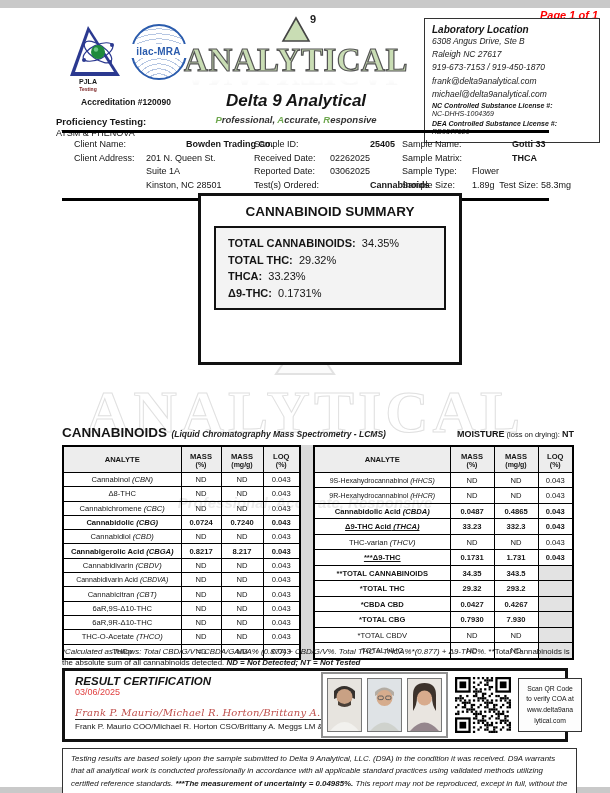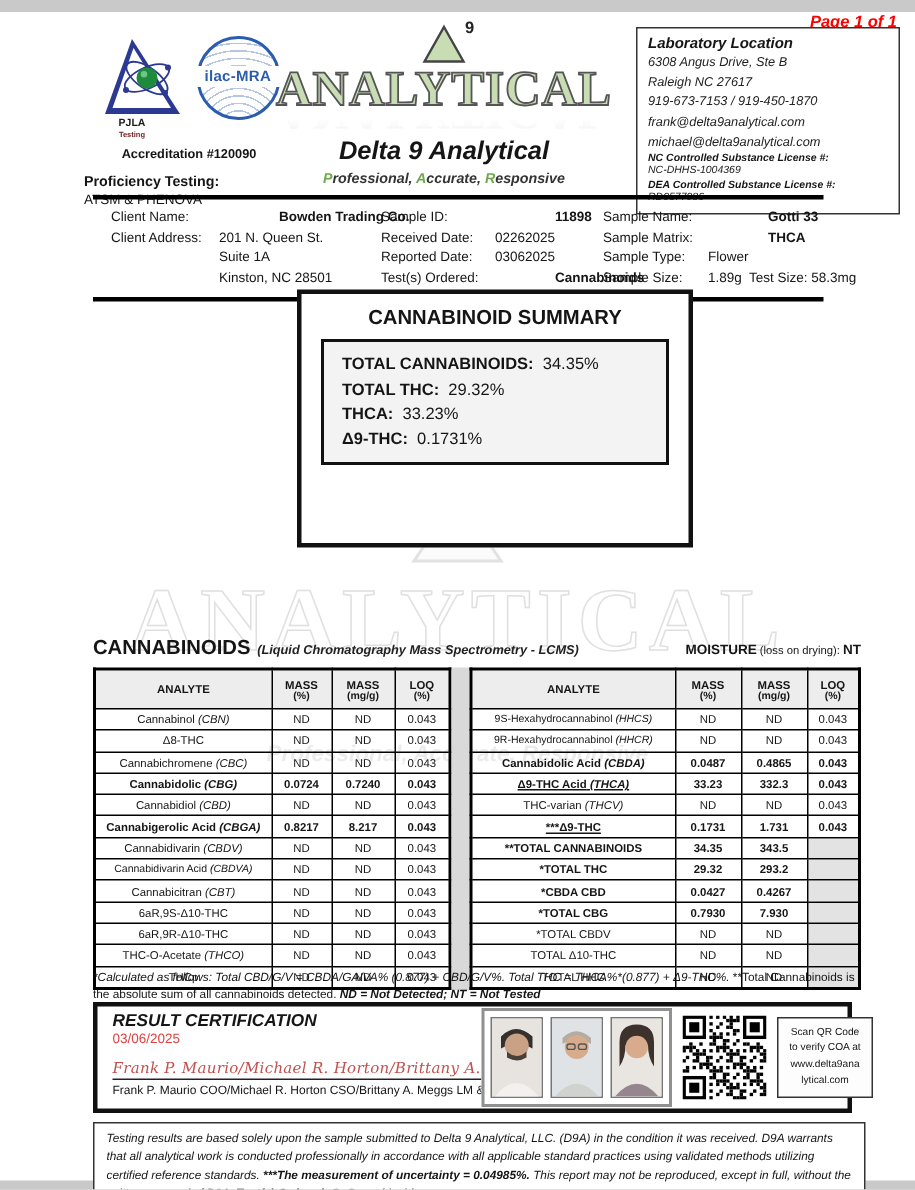--- a/index.html
+++ b/index.html
@@ -181,21 +181,21 @@
     </div>
 
     <section class="client" id="client-cols">
         <div class="ci-col ci-col-0">
           <div class="ci-row"><span class="ci-lbl">Client Name:</span><span class="ci-val b">Bowden Trading Co.</span></div>
           <div class="ci-row"><span class="ci-lbl">Client Address:</span><span class="ci-val">201 N. Queen St.</span></div>
           <div class="ci-row"><span class="ci-lbl"></span><span class="ci-val">Suite 1A</span></div>
           <div class="ci-row"><span class="ci-lbl"></span><span class="ci-val">Kinston, NC 28501</span></div>
         </div>
         <div class="ci-col ci-col-1">
-          <div class="ci-row"><span class="ci-lbl">Sample ID:</span><span class="ci-val b">11898</span></div>
+          <div class="ci-row"><span class="ci-lbl">Sample ID:</span><span class="ci-val b">25405</span></div>
           <div class="ci-row"><span class="ci-lbl">Received Date:</span><span class="ci-val">02262025</span></div>
           <div class="ci-row"><span class="ci-lbl">Reported Date:</span><span class="ci-val">03062025</span></div>
           <div class="ci-row"><span class="ci-lbl">Test(s) Ordered:</span><span class="ci-val b">Cannabinoids</span></div>
         </div>
         <div class="ci-col ci-col-2">
           <div class="ci-row"><span class="ci-lbl">Sample Name:</span><span class="ci-val b">Gotti 33</span></div>
           <div class="ci-row"><span class="ci-lbl">Sample Matrix:</span><span class="ci-val b">THCA</span></div>
           <div class="ci-row"><span class="ci-lbl">Sample Type:</span><span class="ci-val">Flower</span></div>
           <div class="ci-row"><span class="ci-lbl">Sample Size:</span><span class="ci-val">1.89g  Test Size: 58.3mg</span></div>
         </div>
@@ -422,26 +422,20 @@
               <td class="loq-empty"></td>
             </tr>
             <tr class="b">
               <td><span>*TOTAL CBG</span></td>
               <td>0.7930</td>
               <td>7.930</td>
               <td class="loq-empty"></td>
             </tr>
             <tr>
               <td><span>*TOTAL CBDV</span></td>
-              <td>ND</td>
-              <td>ND</td>
-              <td class="loq-empty"></td>
-            </tr>
-            <tr>
-              <td><span>TOTAL Δ10-THC</span></td>
               <td>ND</td>
               <td>ND</td>
               <td class="loq-empty"></td>
             </tr>
             <tr>
               <td><span>TOTAL HHC</span></td>
               <td>ND</td>
               <td>ND</td>
               <td class="loq-empty"></td>
             </tr>

